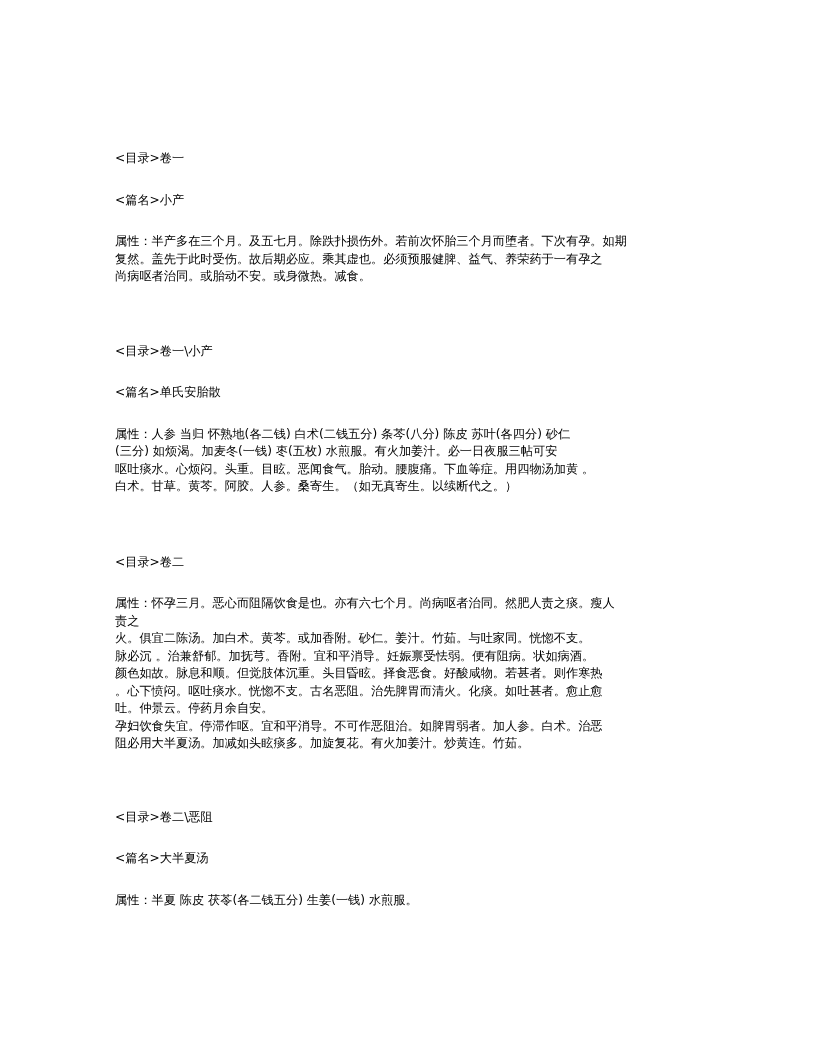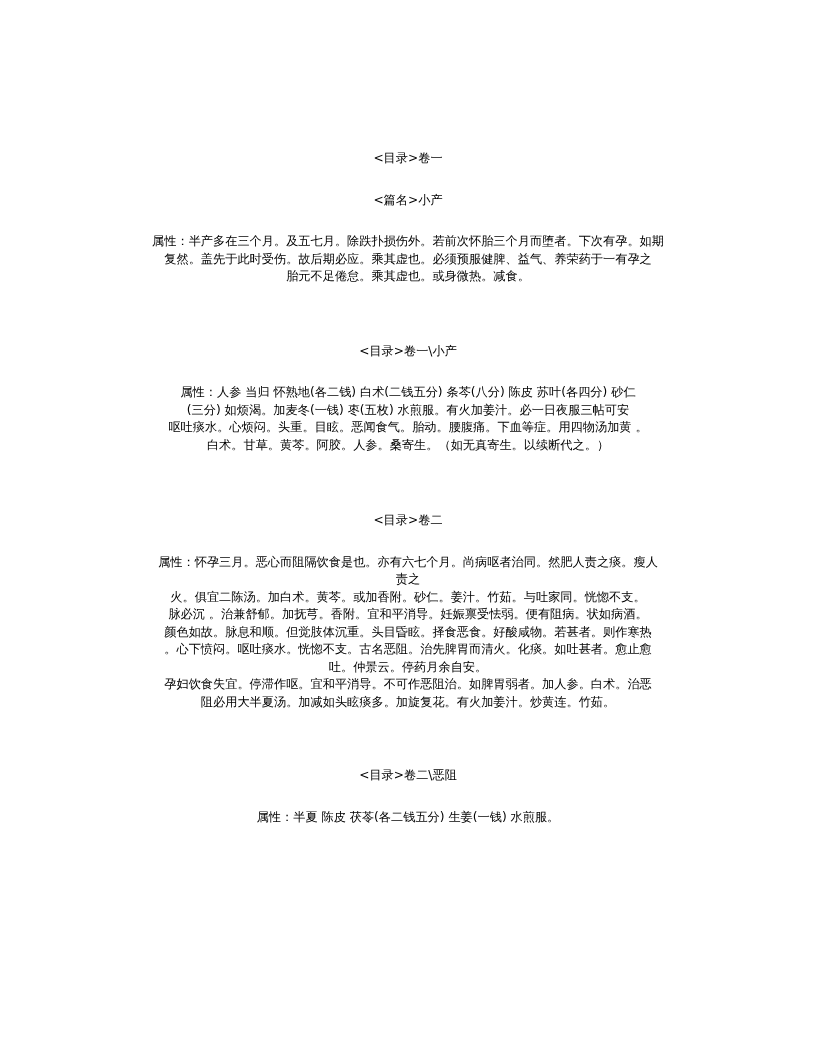--- a/index.html
+++ b/index.html
@@ -12,21 +12,20 @@
     height: 1056px;
     font-family: "DejaVu Sans", "Liberation Sans", sans-serif;
     color: #000000;
   }
   .page {
     position: relative;
     width: 648px;
     height: 1056px;
     box-sizing: border-box;
     padding: 150px 49px 0 115px;
-    text-align: center;
   }
   .doc {
     width: 586px;
   }
   .sec {
     margin-bottom: 0;
   }
   .line {
     font-size: 12.2px;
     line-height: 17.5px;
@@ -57,28 +56,29 @@
 
 <div class="page">
   <div class="doc">
 
     <div class="sec">
       <div class="line catalog">&lt;目录&gt;卷一</div>
       <div class="line chapter">&lt;篇名&gt;小产</div>
       <div class="body-block">
         <div class="line">属性：半产多在三个月。及五七月。除跌扑损伤外。若前次怀胎三个月而堕者。下次有孕。如期</div>
         <div class="line">复然。盖先于此时受伤。故后期必应。乘其虚也。必须预服健脾、益气、养荣药于一有孕之</div>
-        <div class="line">胎元不足倦怠。乘其虚也。或身微热。减食。</div>
+        <div class="line">尚病呕者治同。或胎动不安。或身微热。减食。</div>
       </div>
     </div>
 
     <div class="gap-sec"></div>
 
     <div class="sec">
       <div class="line catalog">&lt;目录&gt;卷一\小产</div>
+      <div class="line chapter">&lt;篇名&gt;单氏安胎散</div>
       <div class="body-block">
         <div class="line">属性：人参 当归 怀熟地(各二钱) 白术(二钱五分) 条芩(八分) 陈皮 苏叶(各四分) 砂仁</div>
         <div class="line">(三分) 如烦渴。加麦冬(一钱) 枣(五枚) 水煎服。有火加姜汁。必一日夜服三帖可安</div>
         <div class="line">呕吐痰水。心烦闷。头重。目眩。恶闻食气。胎动。腰腹痛。下血等症。用四物汤加黄 。</div>
         <div class="line">白术。甘草。黄芩。阿胶。人参。桑寄生。（如无真寄生。以续断代之。）</div>
       </div>
     </div>
 
     <div class="gap-sec-2"></div>
 
@@ -94,19 +94,20 @@
         <div class="line">吐。仲景云。停药月余自安。</div>
         <div class="line">孕妇饮食失宜。停滞作呕。宜和平消导。不可作恶阻治。如脾胃弱者。加人参。白术。治恶</div>
         <div class="line">阻必用大半夏汤。加减如头眩痰多。加旋复花。有火加姜汁。炒黄连。竹茹。</div>
       </div>
     </div>
 
     <div class="gap-sec-3"></div>
 
     <div class="sec">
       <div class="line catalog">&lt;目录&gt;卷二\恶阻</div>
+      <div class="line chapter">&lt;篇名&gt;大半夏汤</div>
       <div class="body-block">
         <div class="line">属性：半夏 陈皮 茯苓(各二钱五分) 生姜(一钱) 水煎服。</div>
       </div>
     </div>
 
   </div>
 </div>
 
 </body></html>

